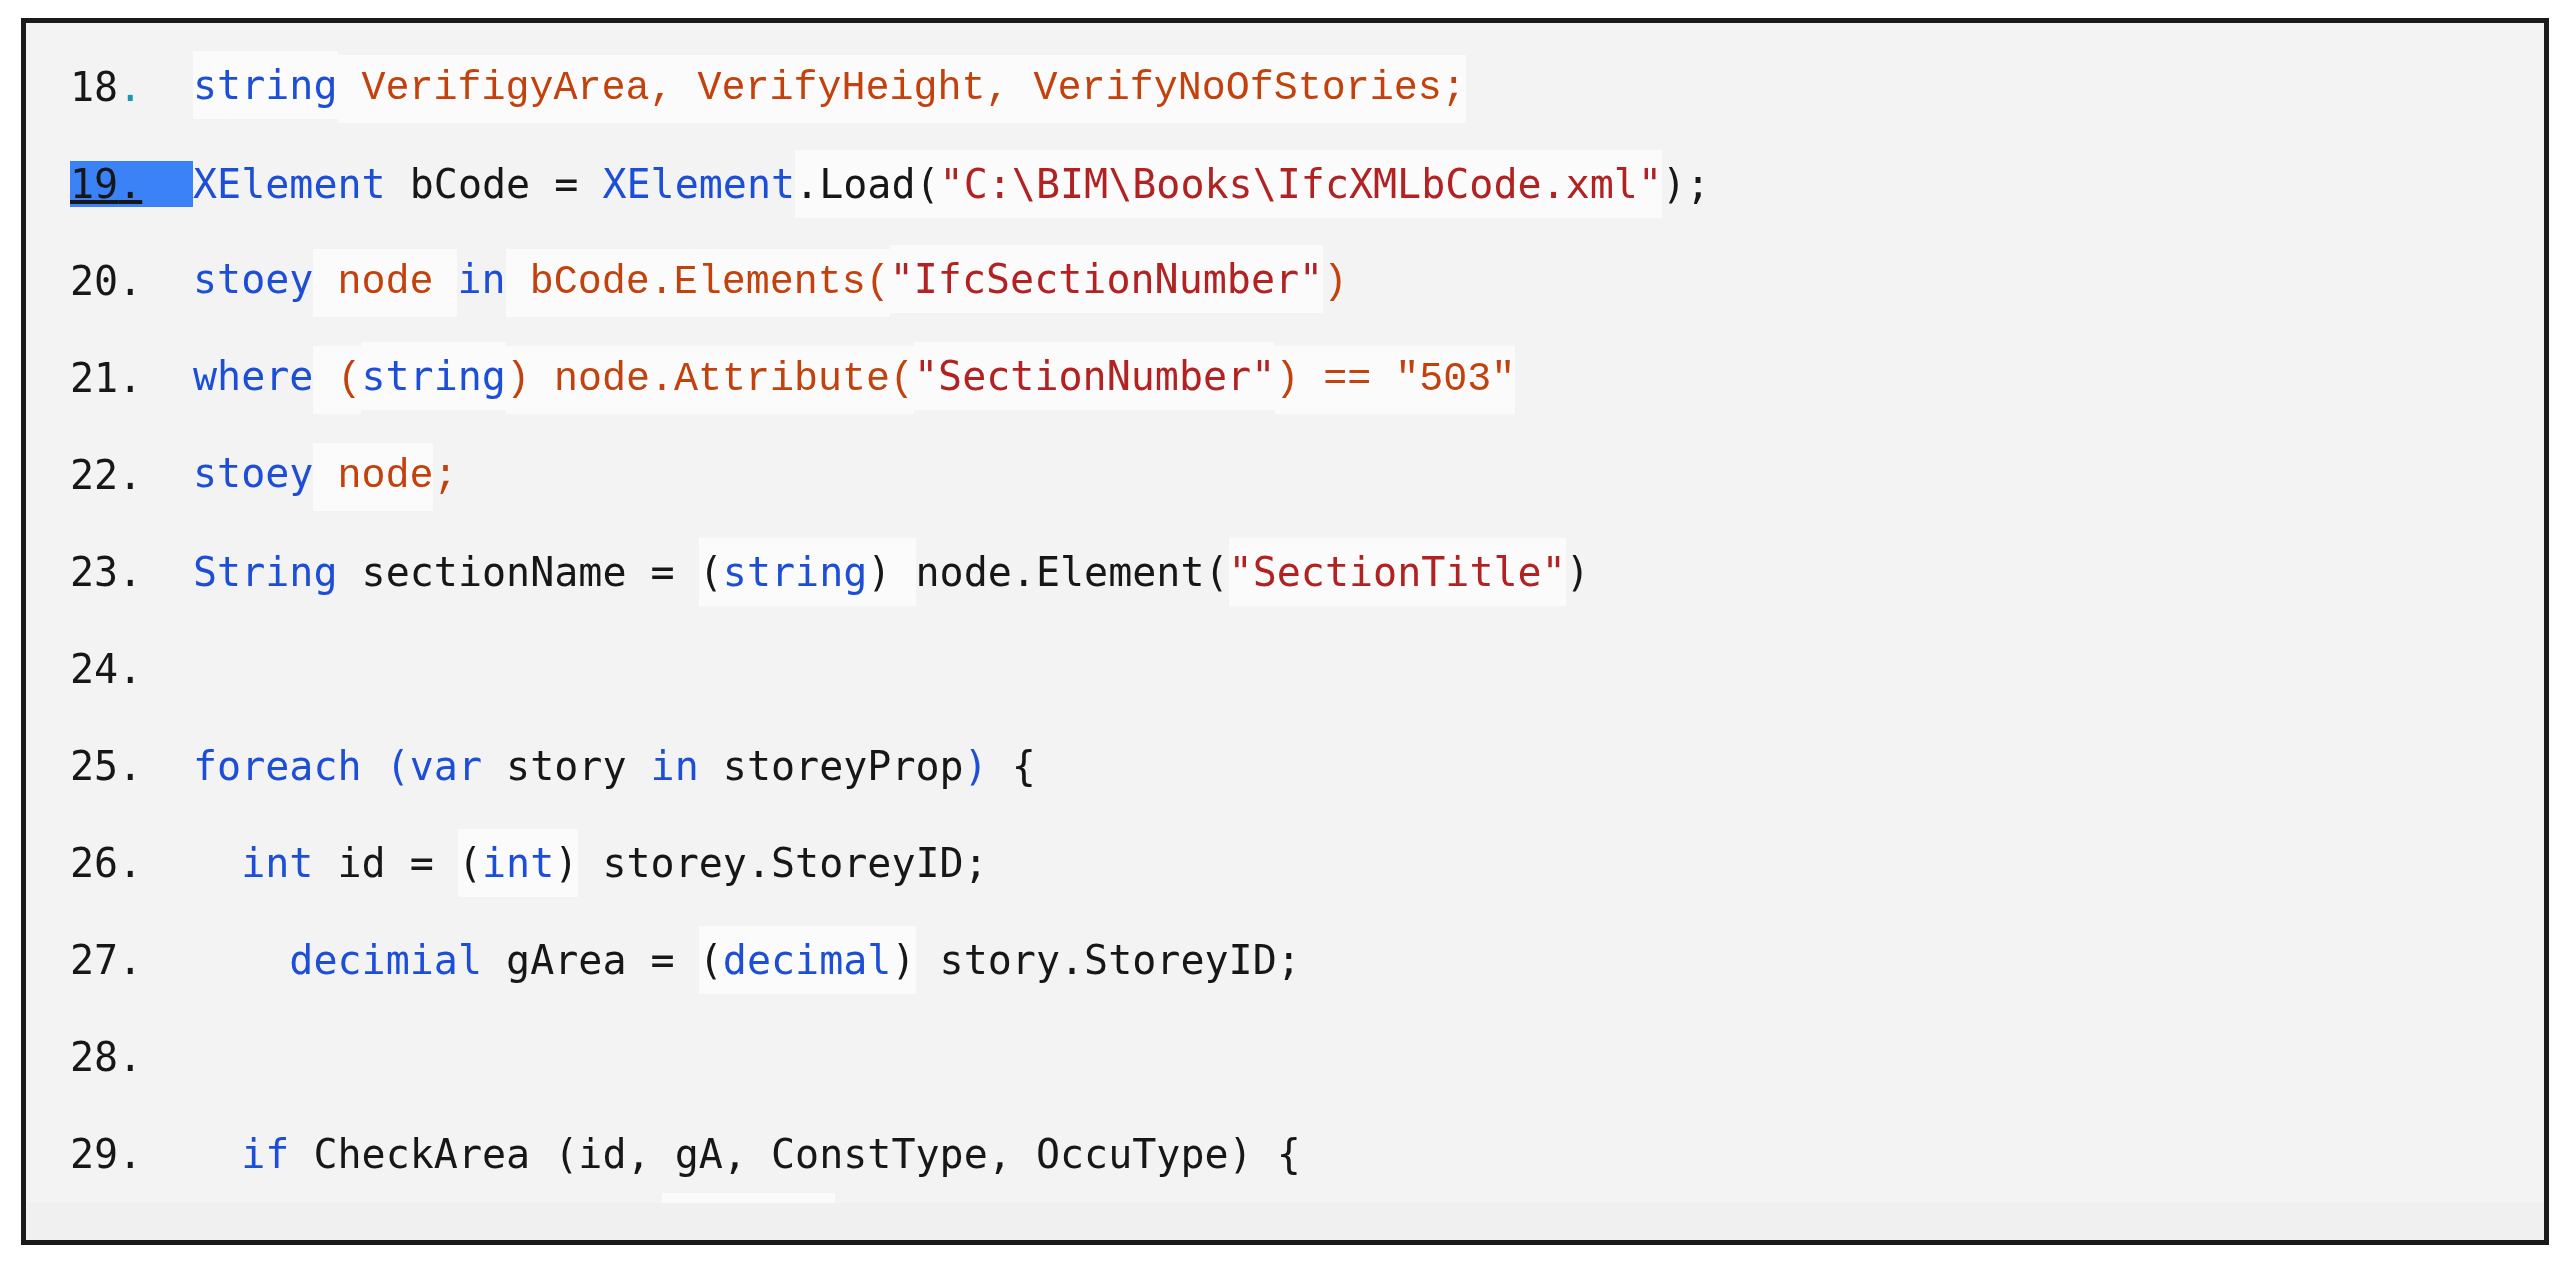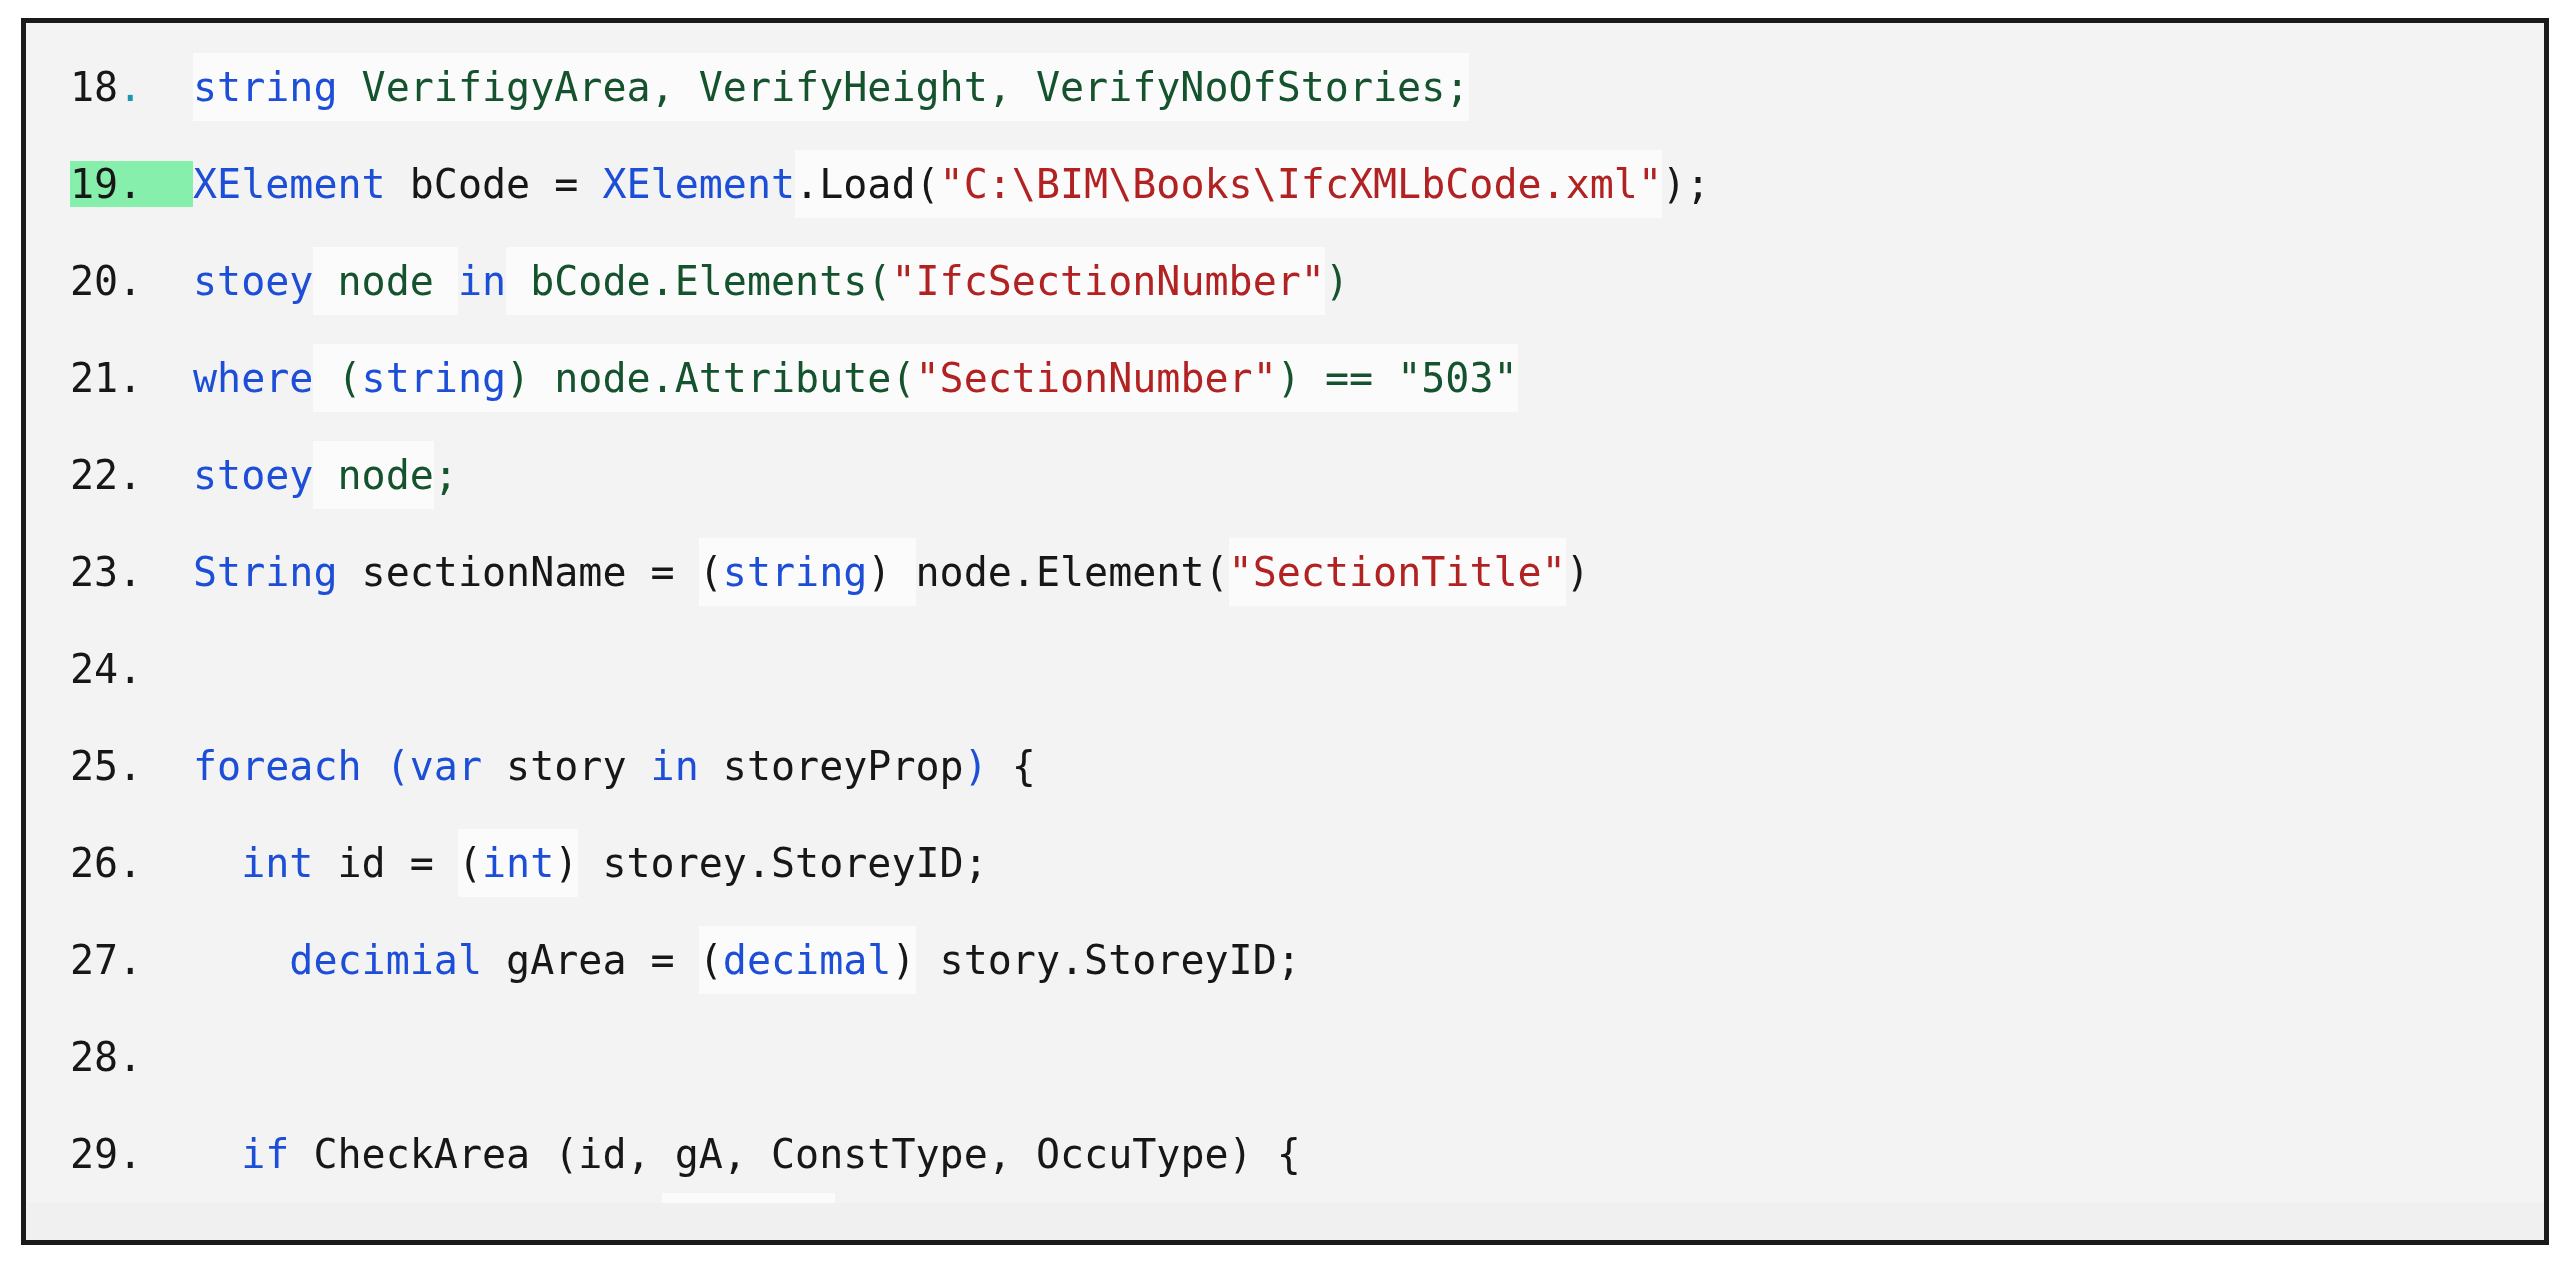--- a/index.html
+++ b/index.html
@@ -59,30 +59,30 @@
     font-size: 40px;
     white-space: pre;
   }
   .lnum {
     display: inline-block;
     width: 123px;
     flex: 0 0 123px;
     color: #171717;
     letter-spacing: 0;
   }
-  .lnum.hl { background: #86efac; }
+  .lnum.hl { background: #3b82f6; text-decoration: underline; }
   .dot { color: #171717; }
   .dot.teal { color: #1b96ad; }
   .code span {
     line-height: 68px;
     display: inline-block;
   }
   .c-k { color: #1d4ed8; }   
   .c-s { color: #b22222; }   
-  .c-g { color: #14532d; }   
+  .c-g { color: #c2410c; font-family: Liberation Mono, monospace; }   
   .c-b { color: #171717; }   
   .hl  { background: #fbfbfb; }
 </style>
 </head>
 <body>
 
 <div class="page">
   <div class="code-panel">
     <div class="listing">
         <div class="line"><span class="lnum"><span>18</span><span class="dot teal">.</span></span><span class="code"><span class="c-k hl">string</span><span class="c-g hl"> VerifigyArea, VerifyHeight, VerifyNoOfStories;</span></span></div>

